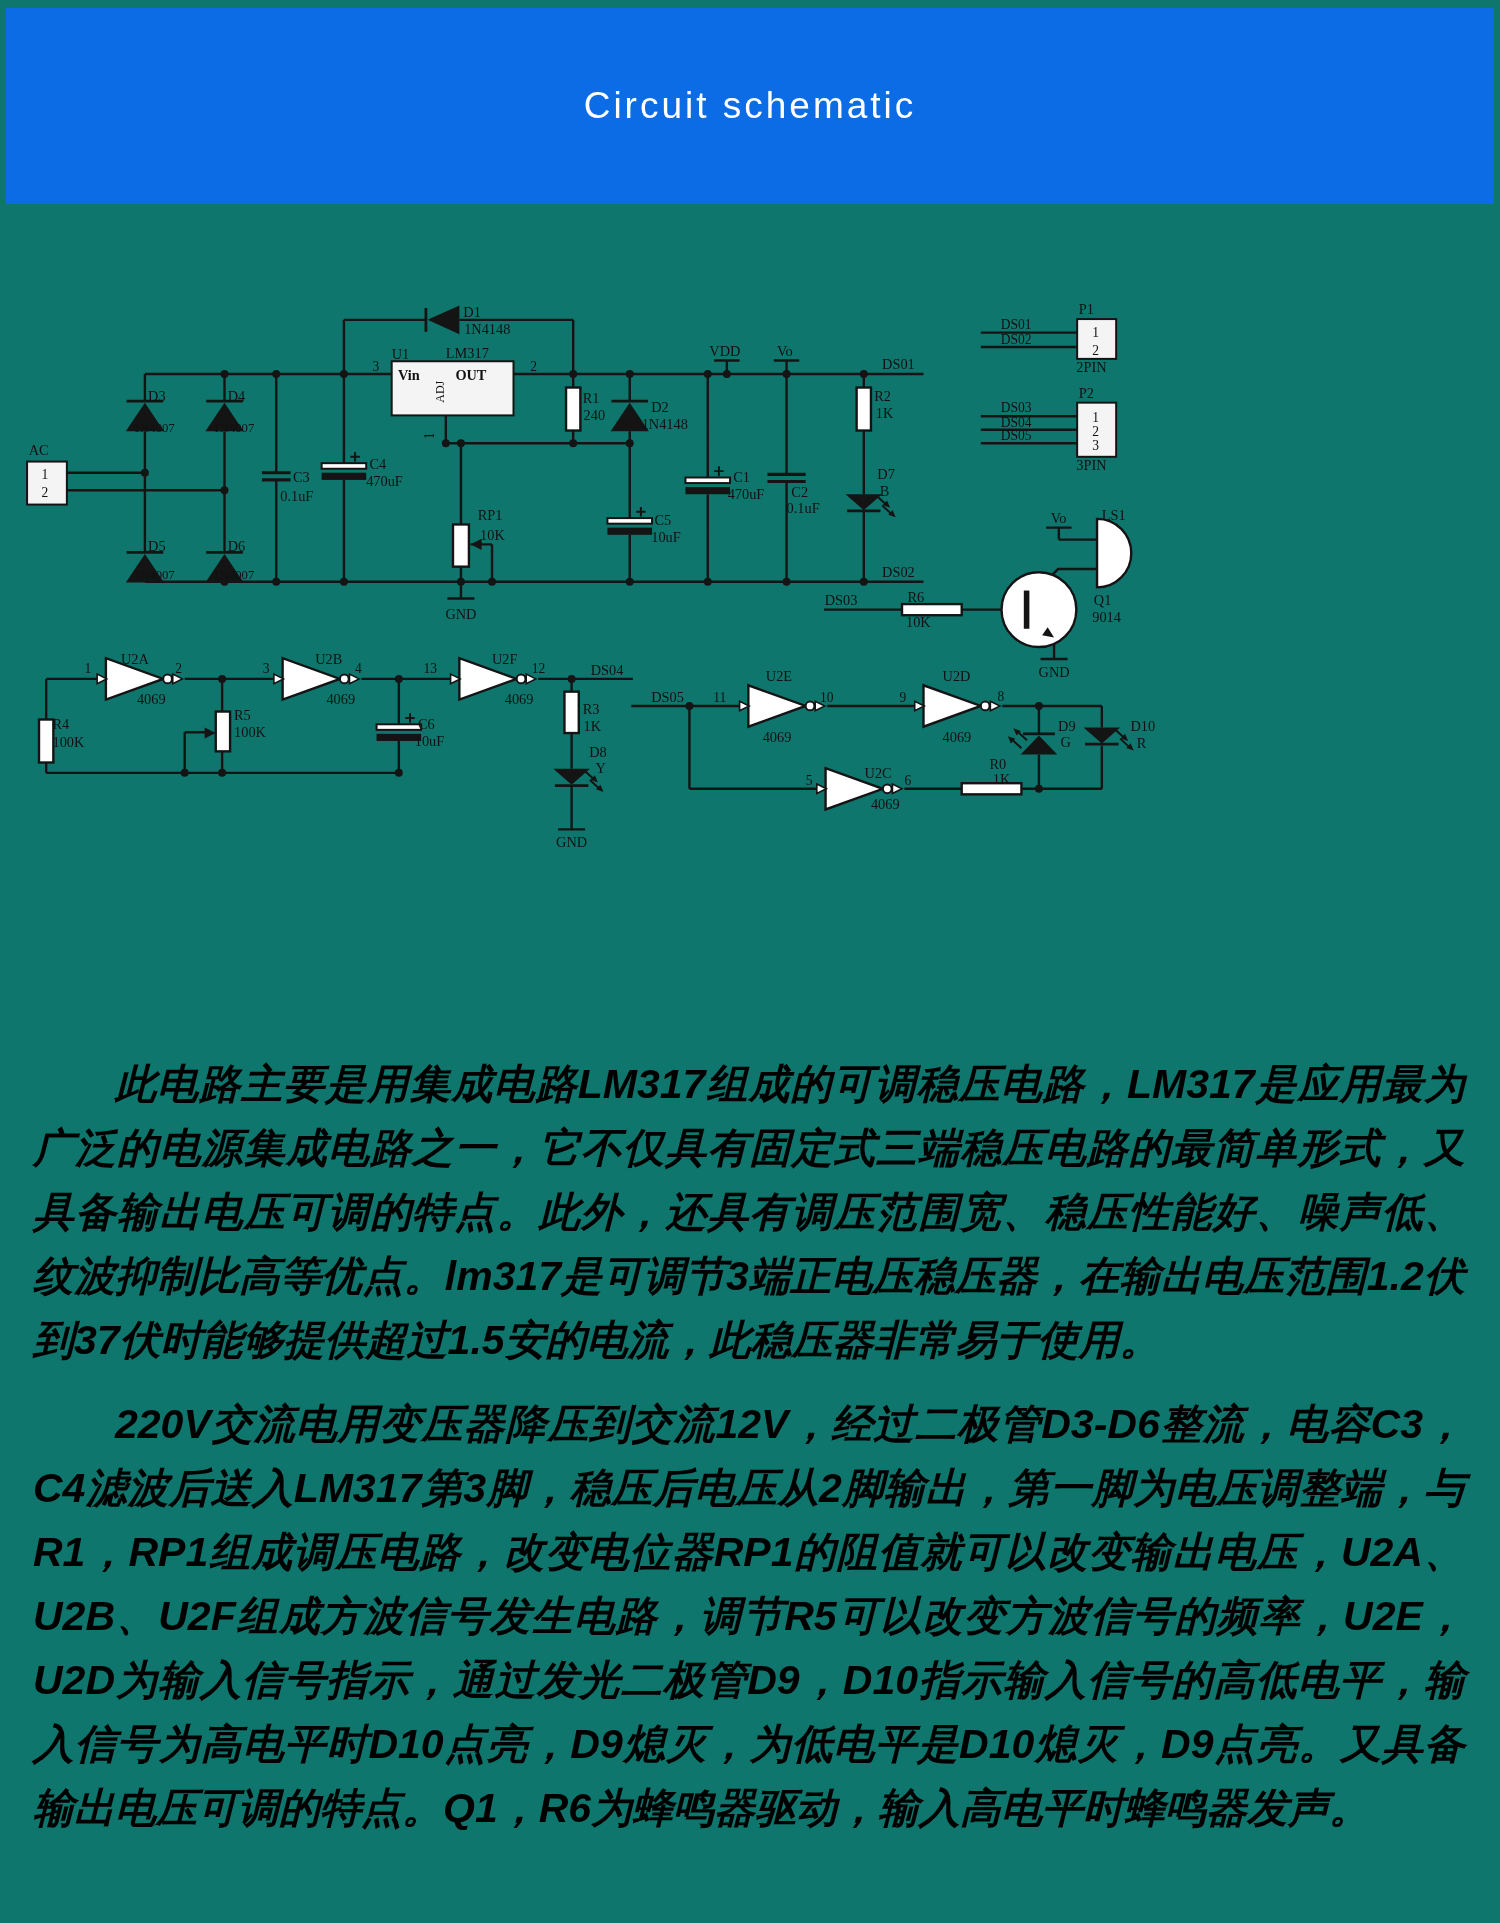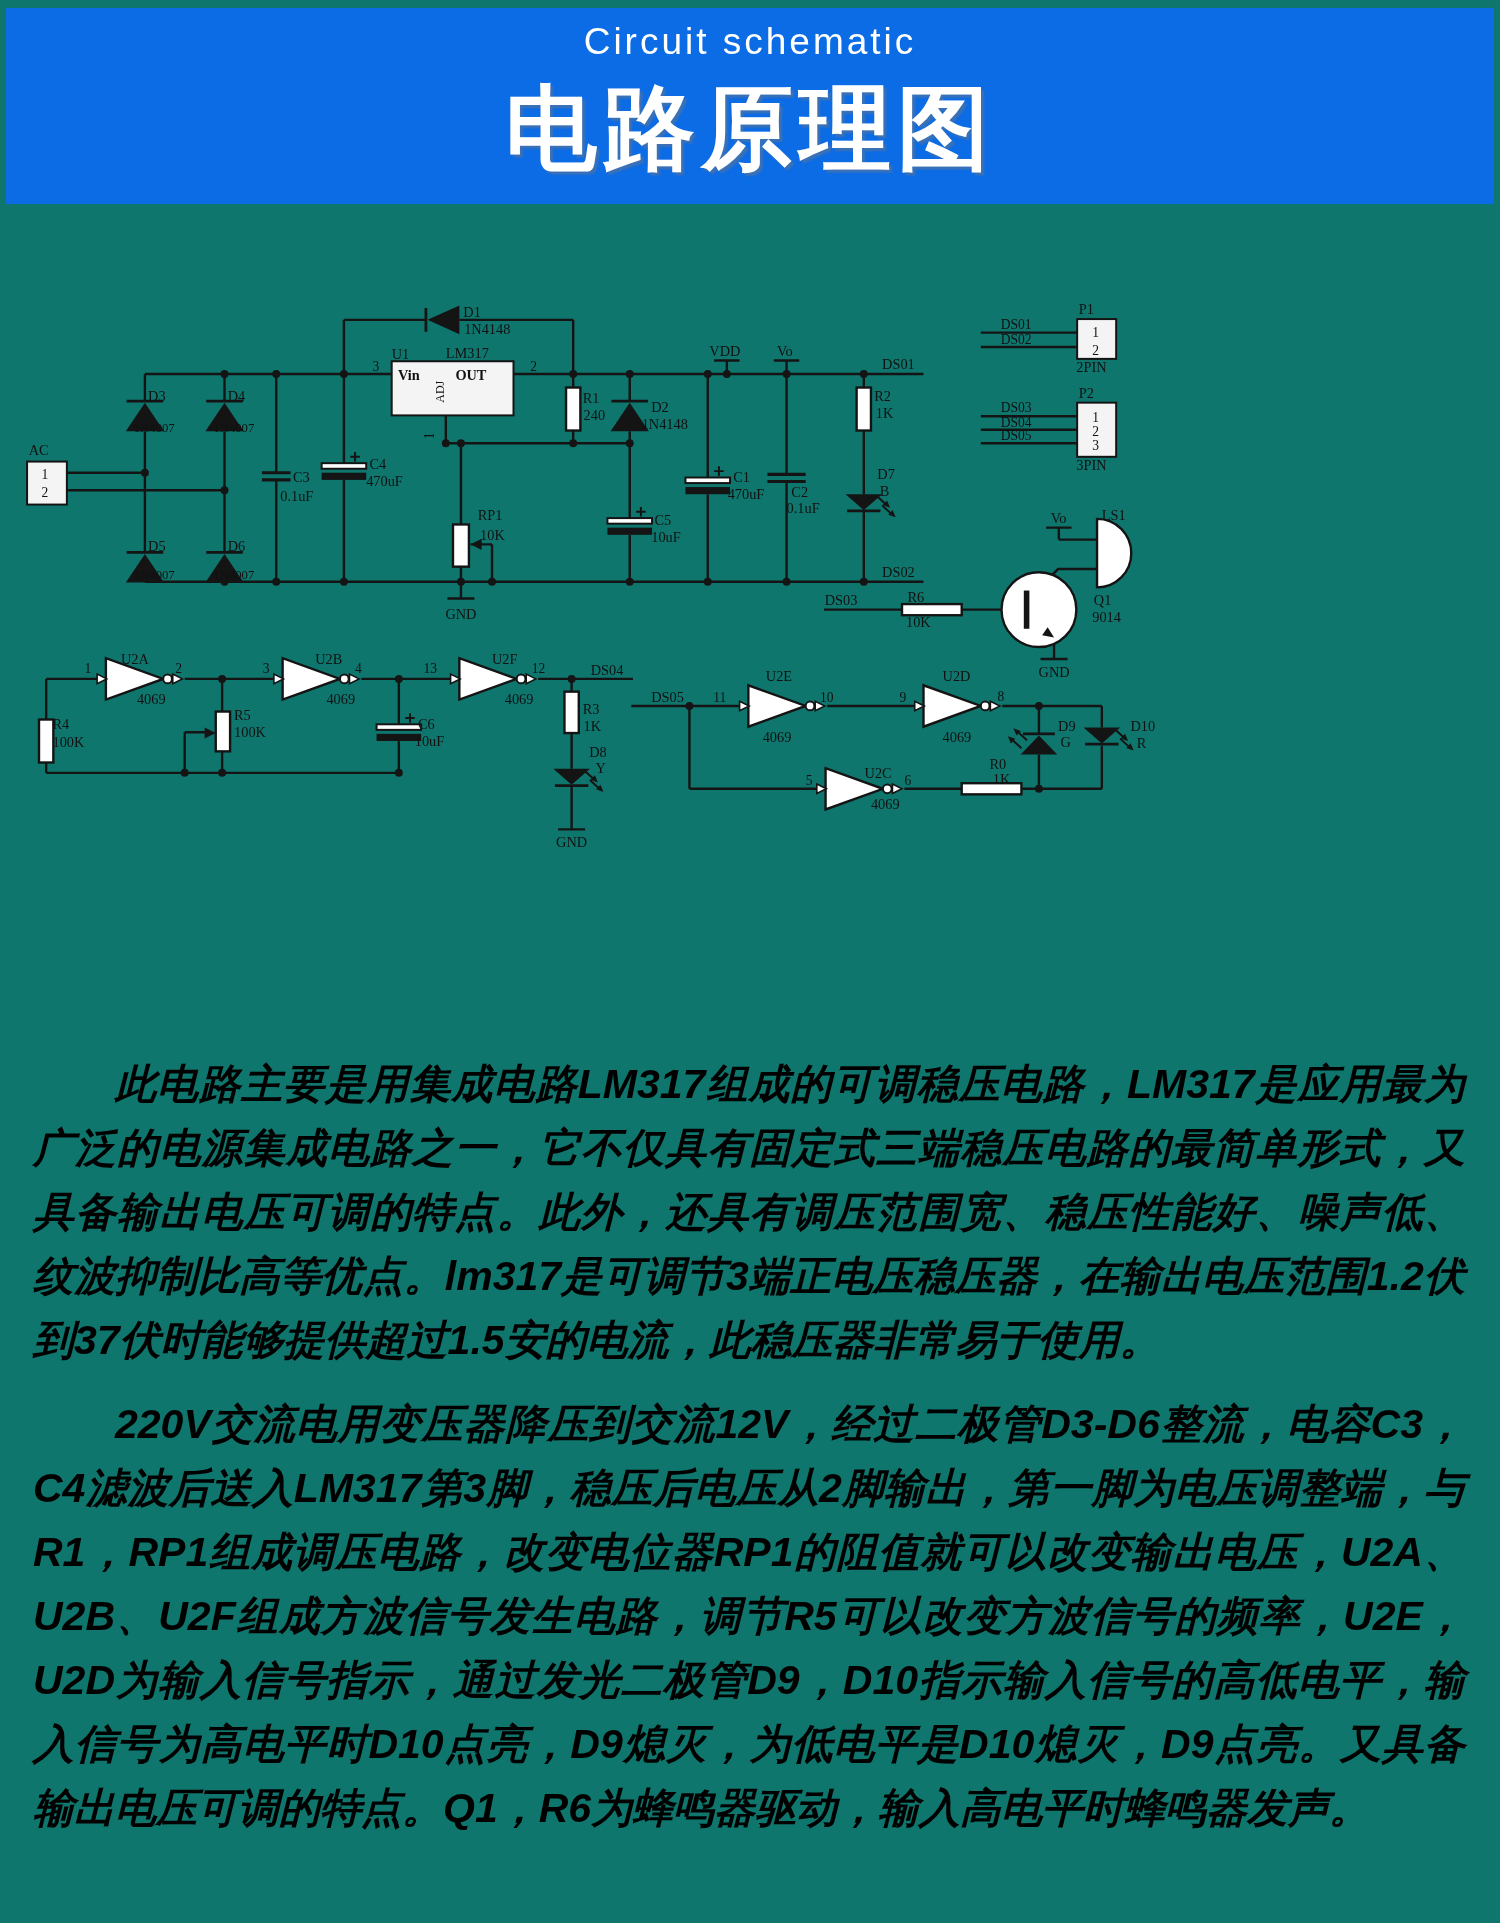--- a/index.html
+++ b/index.html
@@ -22,21 +22,20 @@
              font-size:41px;line-height:64px;font-weight:bold;text-align:justify;font-style:italic;}
   .body-text p{margin:0 0 20px 0;text-indent:82px;}
 </style>
 </head>
 <body>
 
 <div class="page">
 
   <header class="banner" style="background: rgb(12, 108, 230);">
     <div class="banner-en">Circuit schematic</div>
-    <div class="banner-zh">电路原理图</div>
   </header>
 
   <svg class="schematic" width="1500" height="820" viewBox="0 210 1500 1030" preserveAspectRatio="xMinYMin meet">
     <defs>
       <g id="sym-inverter">
         <path class="comp" d="M0,-26 L0,26 L72,0 Z"></path>
         <path class="comp" style="stroke-width:2" d="M-11,-6 L-11,6 L1,0 Z"></path>
         <circle class="comp" style="stroke-width:2.5" cx="77.5" cy="0" r="5.5"></circle>
         <path class="comp" style="stroke-width:2" d="M84,-6 L84,6 L96,0 Z"></path>
       </g>

